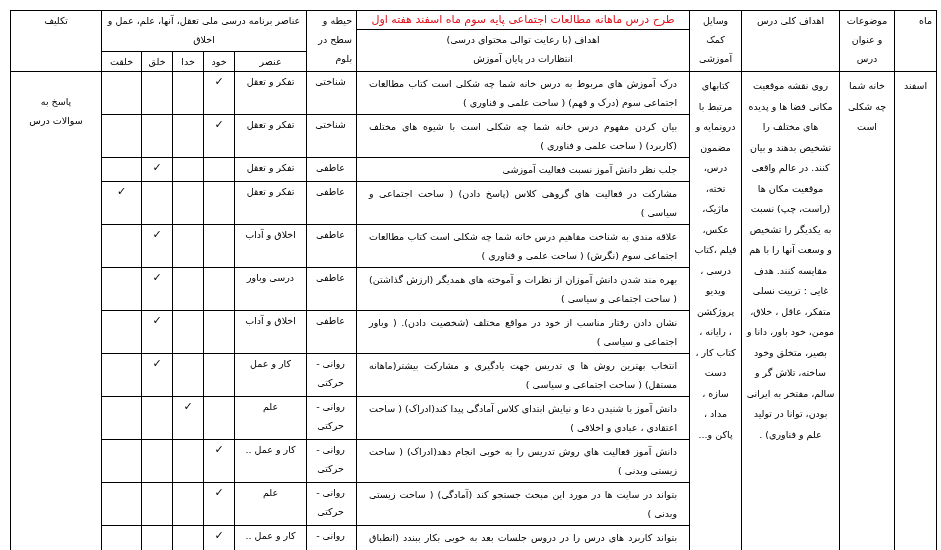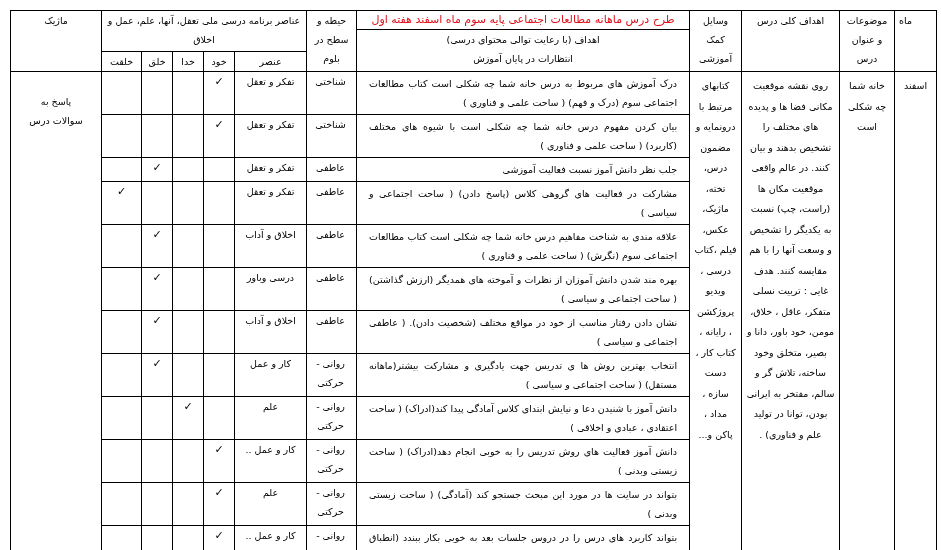--- a/index.html
+++ b/index.html
@@ -32,28 +32,28 @@
     <col style="width:50px">
     <col style="width:72px">
     <col style="width:31px">
     <col style="width:31px">
     <col style="width:31px">
     <col style="width:40px">
     <col style="width:91px">
   </colgroup>
   <thead>
     <tr style="height:18px">
-      <th rowspan="3" style="text-align:left">ماه</th>
+      <th rowspan="3" style="text-align:right">ماه</th>
       <th rowspan="3">موضوعات و عنوان درس</th>
       <th rowspan="3">اهداف کلی درس</th>
       <th rowspan="3">وسایل کمک آموزشی</th>
       <th class="title">طرح درس ماهانه مطالعات اجتماعی پایه سوم ماه اسفند هفته اول</th>
-      <th rowspan="3" style="text-align:center">حیطه و سطح در بلوم</th>
+      <th rowspan="3" style="text-align:right">حیطه و سطح در بلوم</th>
       <th colspan="5" rowspan="2">عناصر برنامه درسی ملی تعقل، آنها، علم، عمل و اخلاق</th>
-      <th rowspan="3">ماژیک</th>
+      <th rowspan="3">تکلیف</th>
     </tr>
     <tr style="height:22px">
       <th rowspan="2" class="sub-h">
         <div>اهداف (با رعایت توالی محتوای درسی)</div>
         <div>انتظارات در پایان آموزش</div>
       </th>
     </tr>
     <tr style="height:18px">
       <th>عنصر</th>
       <th>خود</th>
@@ -123,21 +123,21 @@
       <td class="obj">بهره مند شدن دانش آموزان از نظرات و آموخته های همدیگر (ارزش گذاشتن) ( ساحت اجتماعی و سیاسی )</td>
       <td class="domain">عاطفی</td>
       <td>درسی وباور</td>
       <td class="check-cell"><span class="check"></span></td>
       <td class="check-cell"><span class="check"></span></td>
       <td class="check-cell"><span class="check">✓</span></td>
       <td class="check-cell"><span class="check"></span></td>
     </tr>
 
     <tr style="height:40px">
-      <td class="obj">نشان دادن رفتار مناسب از خود در مواقع مختلف (شخصیت دادن). ( عاطفی اجتماعی و سیاسی )</td>
+      <td class="obj">نشان دادن رفتار مناسب از خود در مواقع مختلف (شخصیت دادن). ( وباور اجتماعی و سیاسی )</td>
       <td class="domain">عاطفی</td>
       <td>اخلاق و آداب</td>
       <td class="check-cell"><span class="check"></span></td>
       <td class="check-cell"><span class="check"></span></td>
       <td class="check-cell"><span class="check">✓</span></td>
       <td class="check-cell"><span class="check"></span></td>
     </tr>
 
     <tr style="height:40px">
       <td class="obj">انتخاب بهترین روش ها ی تدریس جهت یادگیری و مشارکت بیشتر(ماهانه مستقل) ( ساحت اجتماعی و سیاسی )</td>

